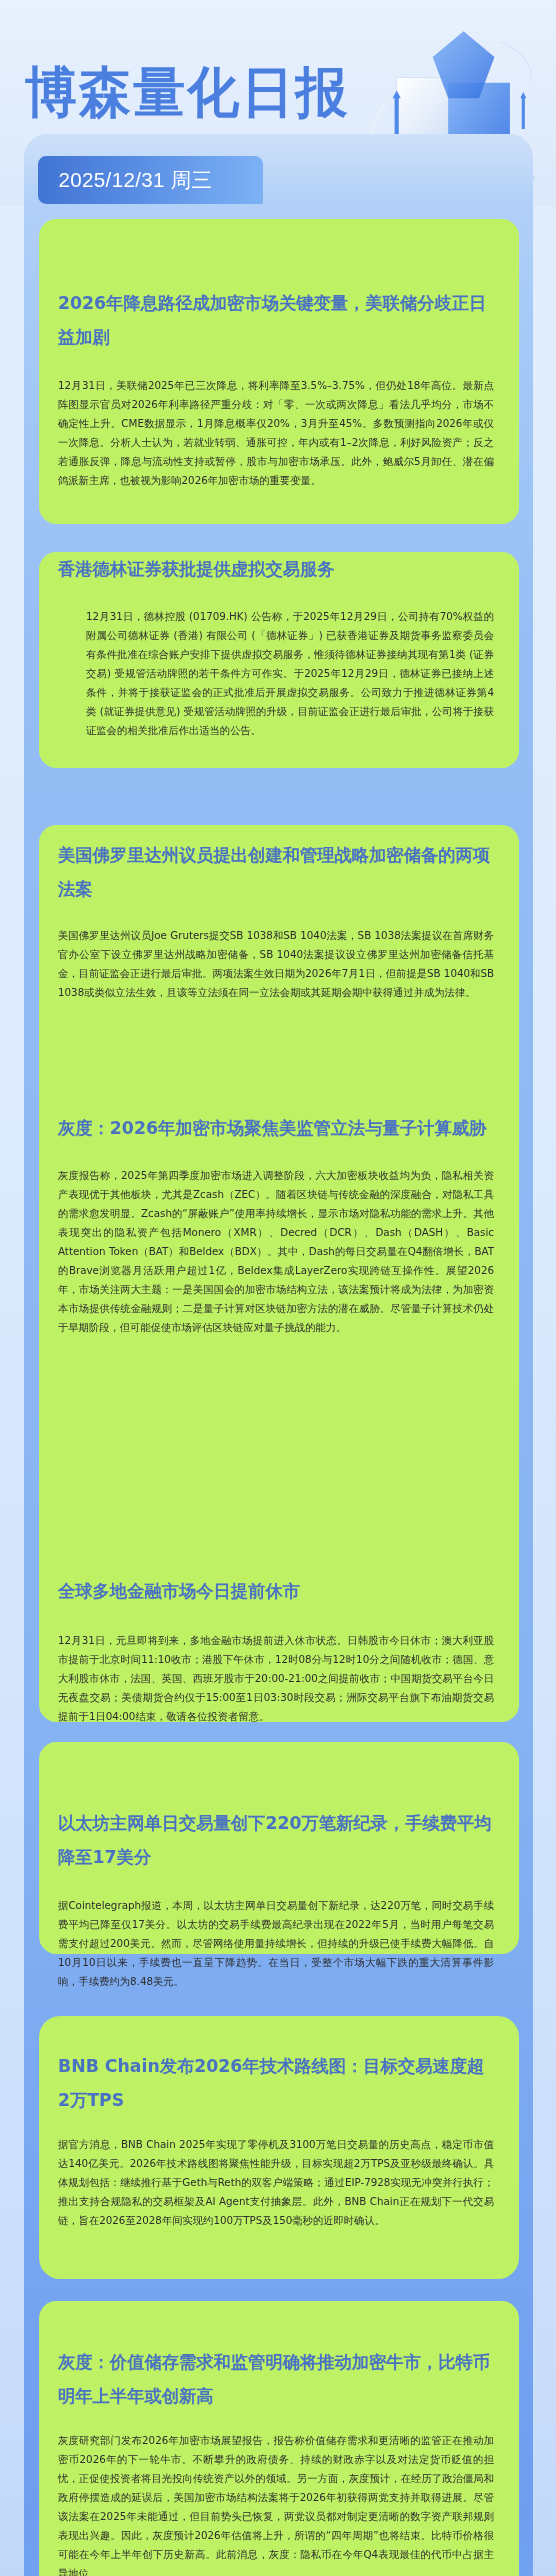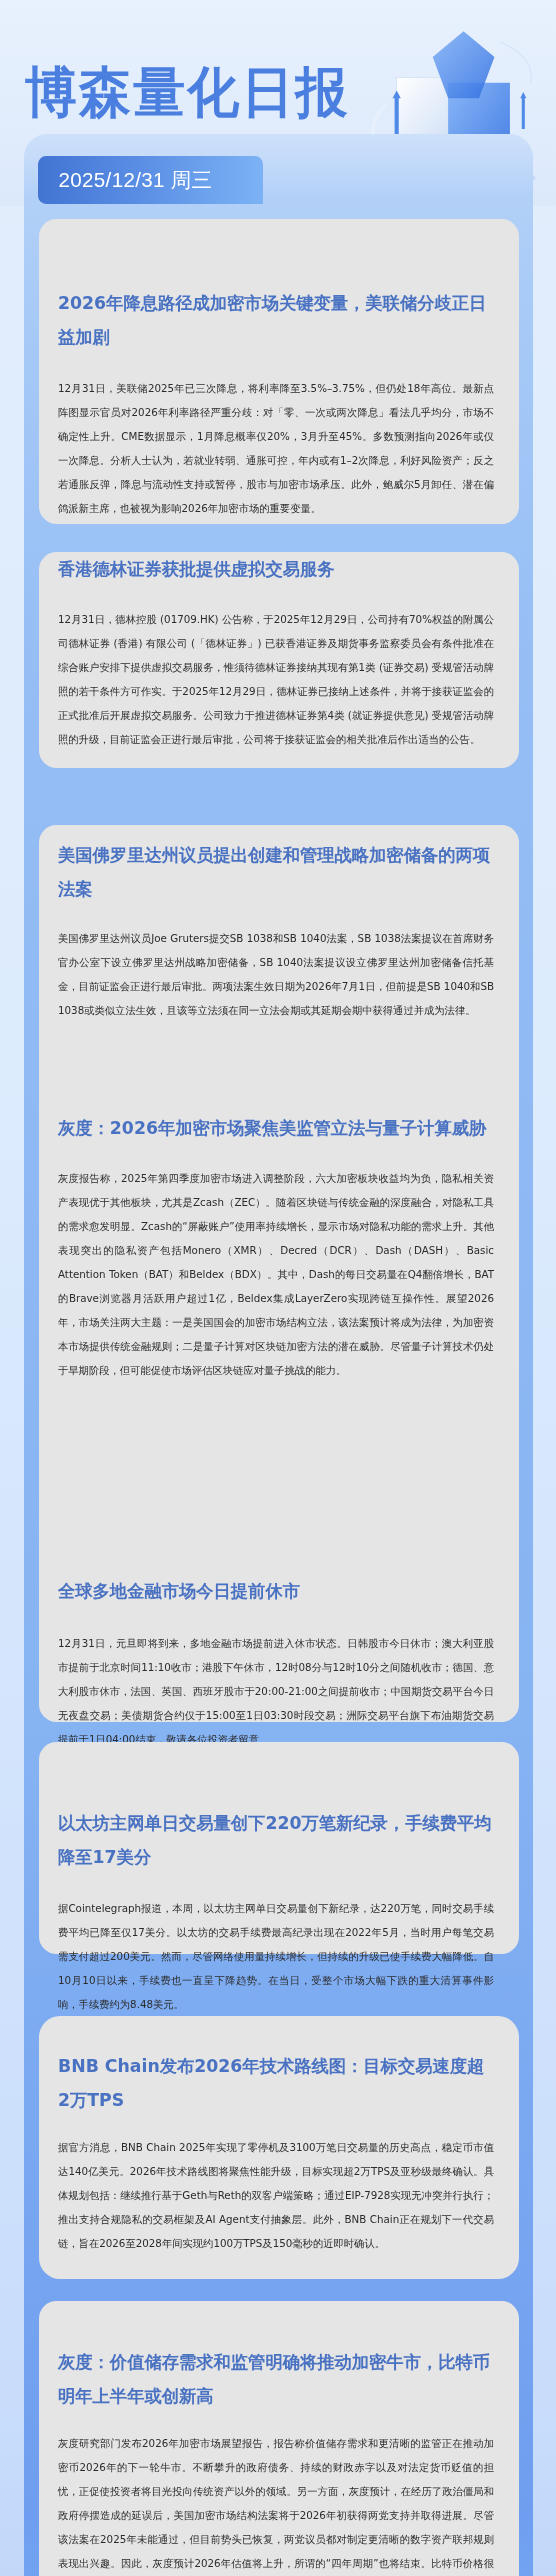--- a/index.html
+++ b/index.html
@@ -40,36 +40,36 @@
     position: absolute; left: 38px; top: 156px; width: 225px; height: 48px;
     border-radius: 8.2px 8.2px 0 8.2px;
     background: linear-gradient(90deg, #4274d3 0%, #5a8ee4 45%, #7cb2f5 100%);
     display: flex; align-items: center; padding-left: 20.6px; box-sizing: border-box;
   }
   .date-text {
     color: #ffffff; font-size: 20.6px; font-family: "Liberation Sans", sans-serif; letter-spacing: 0.3px;
   }
   .card {
     position: absolute; left: 39px; width: 480px;
-    background: #e5e5e5;
+    background: #bef264;
     border-radius: 17.5px;
     box-sizing: border-box;
     padding: 0 25px 0 19px;
   }
   .card-title {
     color: #4a72c2;
     font-size: 17.3px;
     line-height: 34px;
     font-family: "DejaVu Sans", sans-serif;
     margin: 0;
   }
   .card-body {
     color: #2b2b2b;
     font-size: 10.3px;
-    line-height: 24px;
+    line-height: 19px;
     margin: 0;
     font-family: "DejaVu Sans", sans-serif;
     text-align: justify;
   }
 </style>
 </head>
 <body>
 
 <div class="hero">
   <div class="title">博森量化日报</div>
@@ -104,21 +104,21 @@
   <span class="date-text">2025/12/31 周三</span>
 </div>
 
 <div class="card" style="top:219px; height:305px; padding-top:67px;">
   <h2 class="card-title">2026年降息路径成加密市场关键变量，美联储分歧正日益加剧</h2>
   <p class="card-body" style="margin-top:21.6px;">12月31日，美联储2025年已三次降息，将利率降至3.5%–3.75%，但仍处18年高位。最新点阵图显示官员对2026年利率路径严重分歧：对「零、一次或两次降息」看法几乎均分，市场不确定性上升。CME数据显示，1月降息概率仅20%，3月升至45%。多数预测指向2026年或仅一次降息。分析人士认为，若就业转弱、通胀可控，年内或有1–2次降息，利好风险资产；反之若通胀反弹，降息与流动性支持或暂停，股市与加密市场承压。此外，鲍威尔5月卸任、潜在偏鸽派新主席，也被视为影响2026年加密市场的重要变量。</p>
 </div>
 
 <div class="card" style="top:552px; height:216px; ">
   <h2 class="card-title">香港德林证券获批提供虚拟交易服务</h2>
-  <p class="card-body" style="margin-top:20.6px;">12月31日，德林控股 (01709.HK) 公告称，于2025年12月29日，公司持有70%权益的附属公司德林证券 (香港) 有限公司 (「德林证券」) 已获香港证券及期货事务监察委员会有条件批准在综合账户安排下提供虚拟交易服务，惟须待德林证券接纳其现有第1类 (证券交易) 受规管活动牌照的若干条件方可作实。于2025年12月29日，德林证券已接纳上述条件，并将于接获证监会的正式批准后开展虚拟交易服务。公司致力于推进德林证券第4类 (就证券提供意见) 受规管活动牌照的升级，目前证监会正进行最后审批，公司将于接获证监会的相关批准后作出适当的公告。</p>
+  <p class="card-body" style="margin-top:20.6px;margin-left:28px;">12月31日，德林控股 (01709.HK) 公告称，于2025年12月29日，公司持有70%权益的附属公司德林证券 (香港) 有限公司 (「德林证券」) 已获香港证券及期货事务监察委员会有条件批准在综合账户安排下提供虚拟交易服务，惟须待德林证券接纳其现有第1类 (证券交易) 受规管活动牌照的若干条件方可作实。于2025年12月29日，德林证券已接纳上述条件，并将于接获证监会的正式批准后开展虚拟交易服务。公司致力于推进德林证券第4类 (就证券提供意见) 受规管活动牌照的升级，目前证监会正进行最后审批，公司将于接获证监会的相关批准后作出适当的公告。</p>
 </div>
 
 <div class="card" style="top:825px; height:279px; padding-top:13px;">
   <h2 class="card-title">美国佛罗里达州议员提出创建和管理战略加密储备的两项法案</h2>
   <p class="card-body" style="margin-top:19.6px;">美国佛罗里达州议员Joe Gruters提交SB 1038和SB 1040法案，SB 1038法案提议在首席财务官办公室下设立佛罗里达州战略加密储备，SB 1040法案提议设立佛罗里达州加密储备信托基金，目前证监会正进行最后审批。两项法案生效日期为2026年7月1日，但前提是SB 1040和SB 1038或类似立法生效，且该等立法须在同一立法会期或其延期会期中获得通过并成为法律。</p>
 </div>
 
 <div class="card" style="top:1070px; height:501px; padding-top:41px;">
   <h2 class="card-title">灰度：2026年加密市场聚焦美监管立法与量子计算威胁</h2>
   <p class="card-body" style="margin-top:20.6px;">灰度报告称，2025年第四季度加密市场进入调整阶段，六大加密板块收益均为负，隐私相关资产表现优于其他板块，尤其是Zcash（ZEC）。随着区块链与传统金融的深度融合，对隐私工具的需求愈发明显。Zcash的“屏蔽账户”使用率持续增长，显示市场对隐私功能的需求上升。其他表现突出的隐私资产包括Monero（XMR）、Decred（DCR）、Dash（DASH）、Basic Attention Token（BAT）和Beldex（BDX）。其中，Dash的每日交易量在Q4翻倍增长，BAT的Brave浏览器月活跃用户超过1亿，Beldex集成LayerZero实现跨链互操作性。展望2026年，市场关注两大主题：一是美国国会的加密市场结构立法，该法案预计将成为法律，为加密资本市场提供传统金融规则；二是量子计算对区块链加密方法的潜在威胁。尽管量子计算技术仍处于早期阶段，但可能促使市场评估区块链应对量子挑战的能力。</p>

